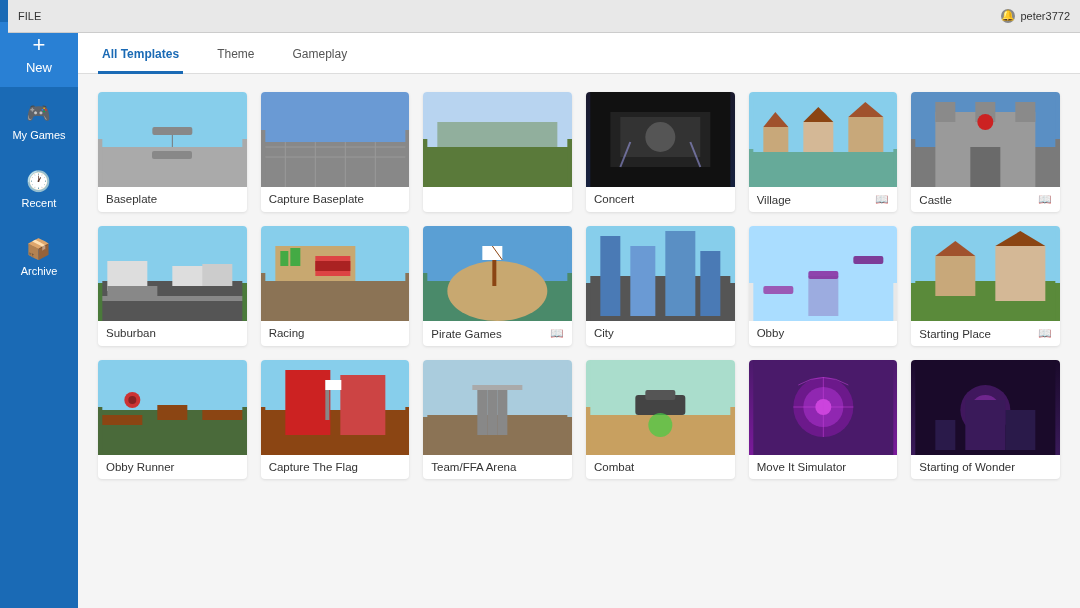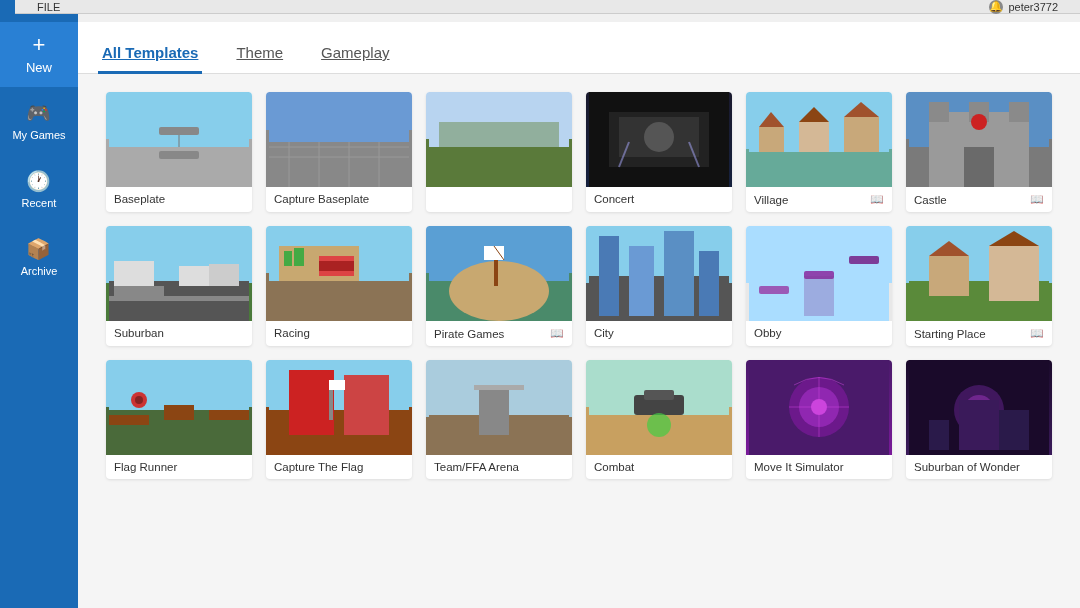--- a/index.html
+++ b/index.html
@@ -44,27 +44,27 @@
       font-size: 11px;
       text-align: center;
     }
     .sidebar-item .icon {
       font-size: 20px;
     }
 
     
     #topbar {
       position: absolute;
-      top: 0; left: 15px; right: 0;
-      height: 14px;
+      top: 0; left: 8px; right: 0;
+      height: 33px;
       background: #e8e8e8;
       display: flex;
       align-items: center;
       justify-content: space-between;
-      padding: 0 22px;
+      padding: 0 10px;
       font-size: 11px;
       color: #333;
       border-bottom: 1px solid #ccc;
       z-index: 10;
     }
     .topbar-user {
       display: flex;
       align-items: center;
       gap: 5px;
     }
@@ -90,38 +90,37 @@
       display: flex;
       align-items: flex-end;
       padding: 0 20px;
       border-bottom: 1px solid #ddd;
       background: white;
       height: 52px;
       gap: 30px;
     }
     .tab {
       padding: 10px 4px;
-      font-size: 15px;
+      font-size: 12px;
       cursor: pointer;
       color: #555;
       border-bottom: 3px solid transparent;
       margin-bottom: -1px;
-      text-decoration: underline;
     }
     .tab.active {
       color: #1a6ab5;
       border-bottom: 3px solid #1a6ab5;
       font-weight: 600;
     }
 
     
     #grid-area {
       flex: 1;
       overflow-y: auto;
-      padding: 18px 28px;
+      padding: 18px 20px;
       background: #f5f5f5;
     }
     .template-grid {
       display: grid;
       grid-template-columns: repeat(6, 1fr);
       gap: 14px;
     }
     .template-card {
       background: white;
       border-radius: 4px;
@@ -387,21 +386,21 @@
           <div class="template-thumb thumb-line-runner"><svg width="100%" height="100%" viewBox="0 0 140 95">
       <rect width="140" height="50" fill="#87ceeb"></rect>
       <rect y="50" width="140" height="45" fill="#4a6a3a"></rect>
       <rect x="0" y="55" width="40" height="10" fill="#8b4513"></rect>
       <rect x="55" y="45" width="30" height="15" fill="#8b4513"></rect>
       <rect x="100" y="50" width="40" height="10" fill="#8b4513"></rect>
       <circle cx="30" cy="40" r="8" fill="#cc3333"></circle>
       <circle cx="30" cy="40" r="4" fill="#882222"></circle>
     </svg></div>
           <div class="template-label">
-            <span>Flag Runner</span>
+            <span>Obby Runner</span>
           </div>
         </div>
         <div class="template-card">
           <div class="template-thumb thumb-capture-flag"><svg width="100%" height="100%" viewBox="0 0 140 95">
       <rect width="140" height="50" fill="#87ceeb"></rect>
       <rect y="50" width="140" height="45" fill="#8b4513"></rect>
       <rect x="20" y="10" width="45" height="65" fill="#cc2222"></rect>
       <rect x="75" y="15" width="45" height="60" fill="#cc4444"></rect>
       <rect x="60" y="20" width="4" height="40" fill="#888"></rect>
       <rect x="60" y="20" width="16" height="10" fill="#fff"></rect>
@@ -453,18 +452,18 @@
           <div class="template-thumb thumb-mansion"><svg width="100%" height="100%" viewBox="0 0 140 95">
       <rect width="140" height="95" fill="#1a0a2a"></rect>
       <circle cx="70" cy="50" r="25" fill="#4a1a6a" opacity="0.8"></circle>
       <circle cx="70" cy="50" r="15" fill="#7a2a9a" opacity="0.8"></circle>
       <circle cx="70" cy="50" r="8" fill="#cc44ee"></circle>
       <rect x="20" y="60" width="20" height="30" fill="#2a1a4a"></rect>
       <rect x="90" y="50" width="30" height="40" fill="#2a1a4a"></rect>
       <rect x="50" y="40" width="40" height="50" fill="#3a1a5a"></rect>
     </svg></div>
           <div class="template-label">
-            <span>Suburban of Wonder</span>
+            <span>Starting of Wonder</span>
           </div>
         </div>
       </div>
   </div>
 </div>
 
 </body></html>

